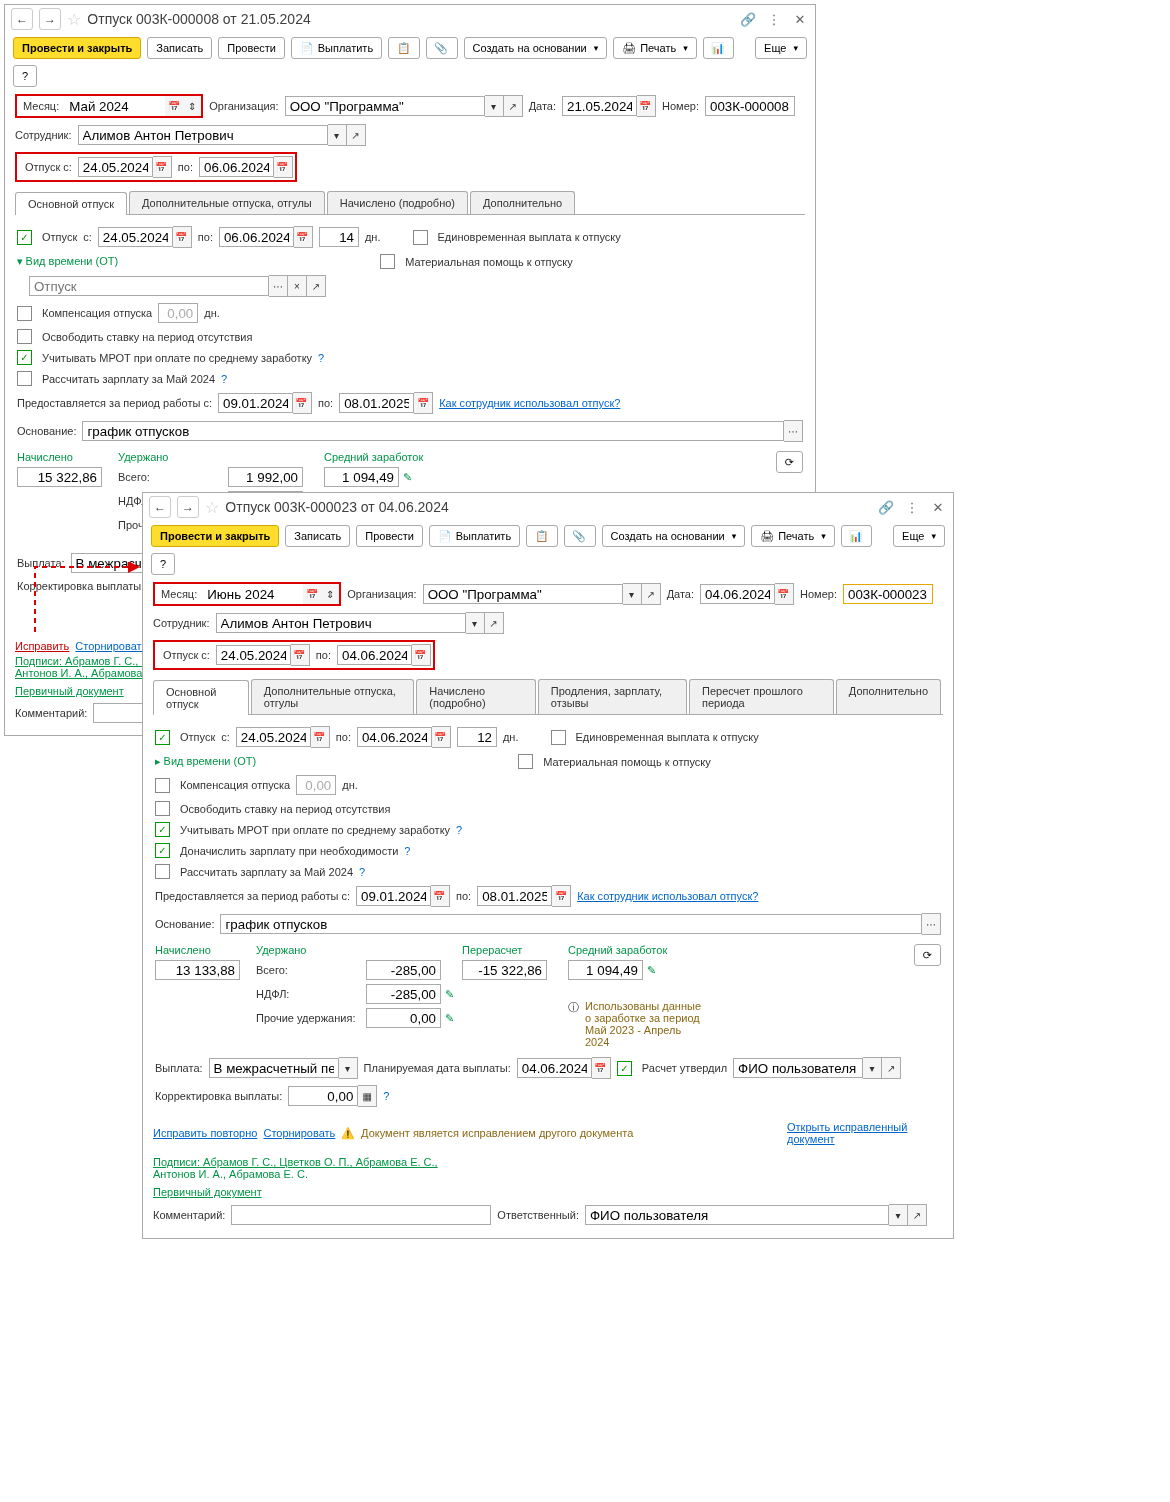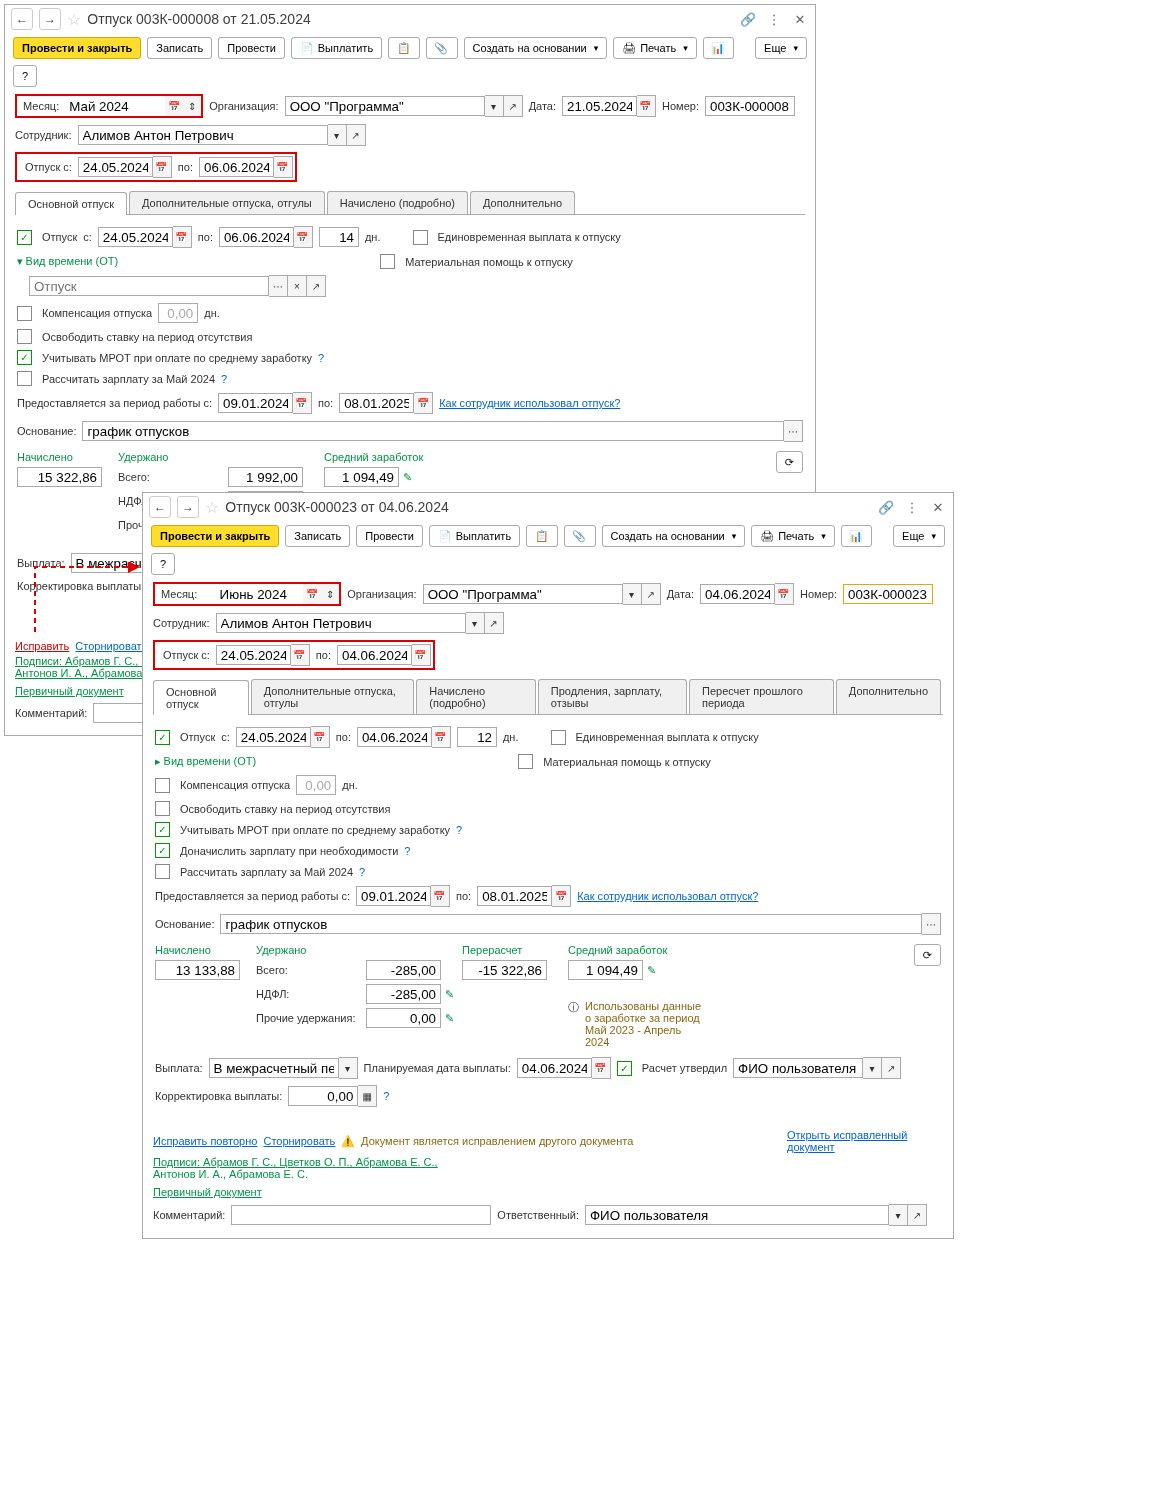--- a/index.html
+++ b/index.html
@@ -292,21 +292,21 @@
         <span>Печать</span>
       </button>
     <button class="btn">📊</button>
     <span class="sep"></span>
     <button class="btn btn-drop">Еще</button>
     <button class="btn">?</button>
   </div>
   <div class="row">
     <div class="input-wrap red-box" style="padding:0">
       <span class="lbl" style="padding:3px 6px">Месяц:</span>
-      <input class="input" style="border: none; width: 100px; text-align: center;" value="Июнь 2024">
+      <input class="input" style="border: none; width: 100px;" value="Июнь 2024">
       <span class="input-btn" style="border:none">📅</span>
       <span class="input-btn" style="border:none">⇕</span>
     </div>
     <span class="lbl">Организация:</span>
     <div class="input-wrap">
       <input class="input" style="width: 200px;" value="ООО &quot;Программа&quot;">
       <span class="input-btn">▾</span>
       <span class="input-btn">↗</span>
     </div>
     <span class="lbl">Дата:</span>
@@ -484,21 +484,21 @@
   </div>
   <div style="position:absolute;bottom:6px;left:10px;right:26px">
     <div class="row" style="padding:3px 0">
       <span class="link-blue">Исправить повторно</span>
       <span class="link-blue">Сторнировать</span>
       <span>⚠️</span>
       <span class="brown-lbl">Документ является исправлением другого документа</span>
       <span class="sep"></span>
       <span class="link-blue" style="text-align:left;width:140px">Открыть исправленный документ</span>
     </div>
-    <div style=""><span class="link" style="text-decoration:underline">Подписи: Абрамов Г. С., Цветков О. П., Абрамова Е. С.,</span></div>
+    <div style="margin-top:8px"><span class="link" style="text-decoration:underline">Подписи: Абрамов Г. С., Цветков О. П., Абрамова Е. С.,</span></div>
     <div><span class="link" style="">Антонов И. А., Абрамова Е. С.</span></div>
     <div style="margin-top:6px"><span class="link" style="text-decoration:underline">Первичный документ</span></div>
     <div class="row" style="padding:6px 0">
       <span>Комментарий:</span>
       <input class="input" style="width: 260px;">
       <span>Ответственный:</span>
       <div class="input-wrap" style="flex:1">
           <input class="input" style="flex: 1 1 0%;" value="ФИО пользователя">
           <span class="input-btn">▾</span>
           <span class="input-btn">↗</span>

